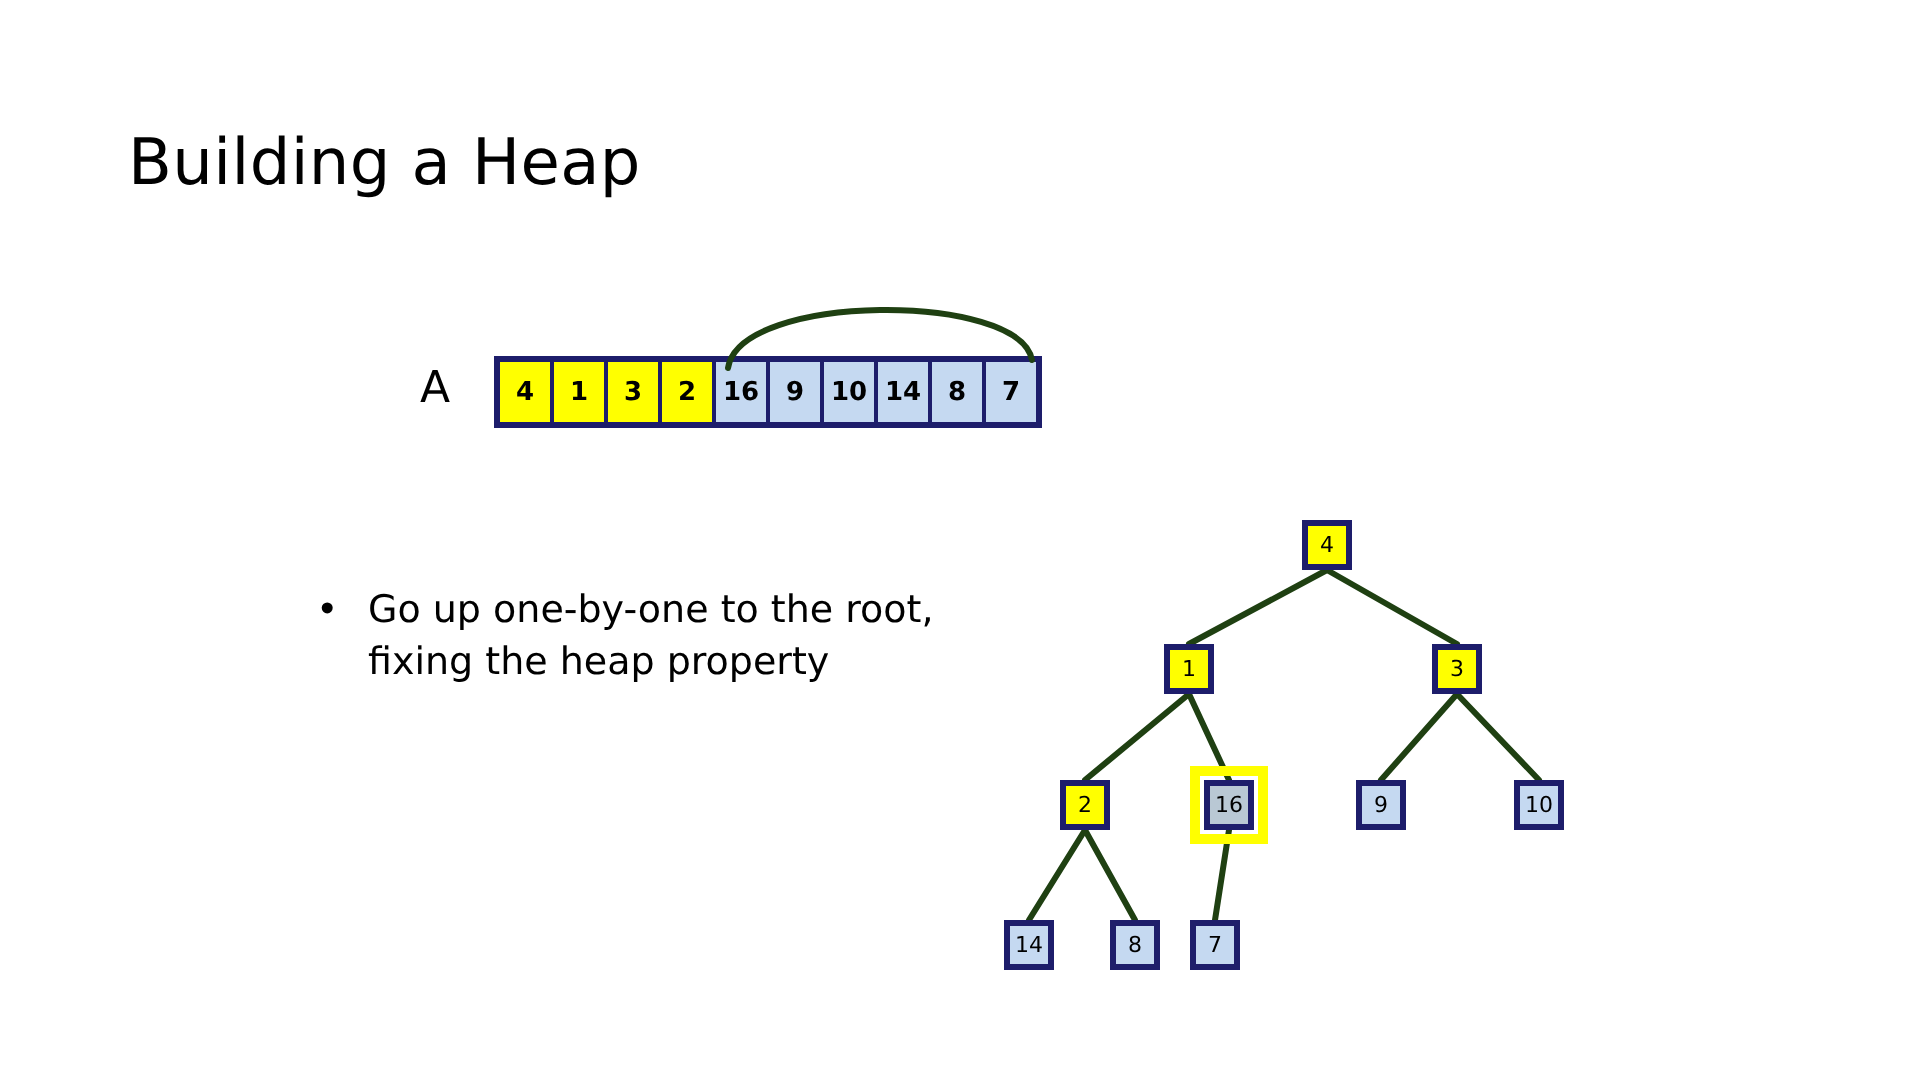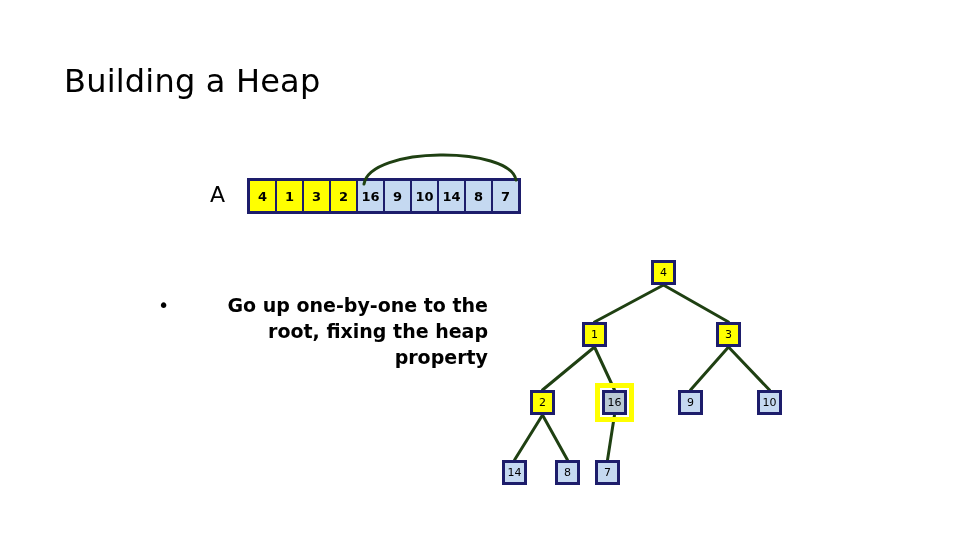--- a/index.html
+++ b/index.html
@@ -15,21 +15,20 @@
     font-family: "DejaVu Sans", "Liberation Sans", sans-serif;
     color: #000000;
   }
 
   #slide {
     position: absolute;
     left: 0; top: 0;
     width: 960px;
     height: 540px;
     background: #ffffff;
-    text-align: right;
   }
 
   
   #slide-title {
     position: absolute;
     left: 64px;
     top: 62px;
     font-size: 32px;
     font-weight: 400;
     letter-spacing: 0.2px;
@@ -98,22 +97,21 @@
   }
   #bullet-block .bullet-dot {
     position: absolute;
     left: 0px;
     top: 0px;
     font-size: 19px;
     line-height: 26px;
   }
   #bullet-text {
     display: block;
-    margin-left: 16px;
-    font-weight: bold;
+    margin-left: 26px;
   }
 
   
   #tree-block {
     position: absolute;
     left: 480px;
     top: 250px;
     width: 340px;
     height: 260px;
   }

